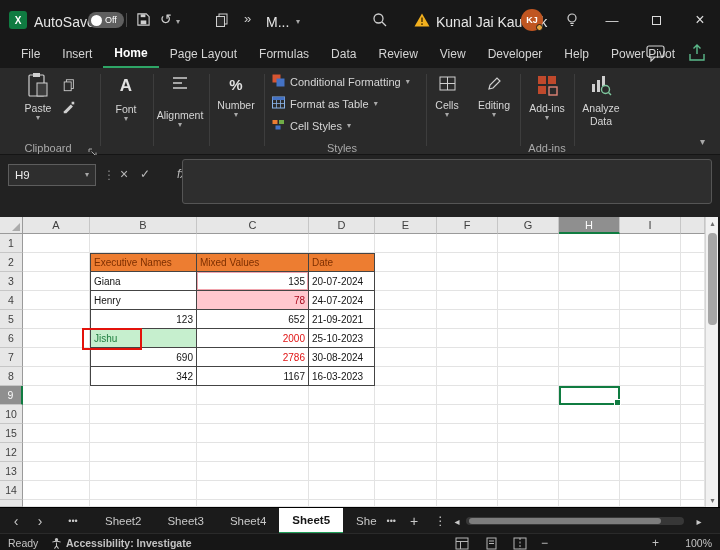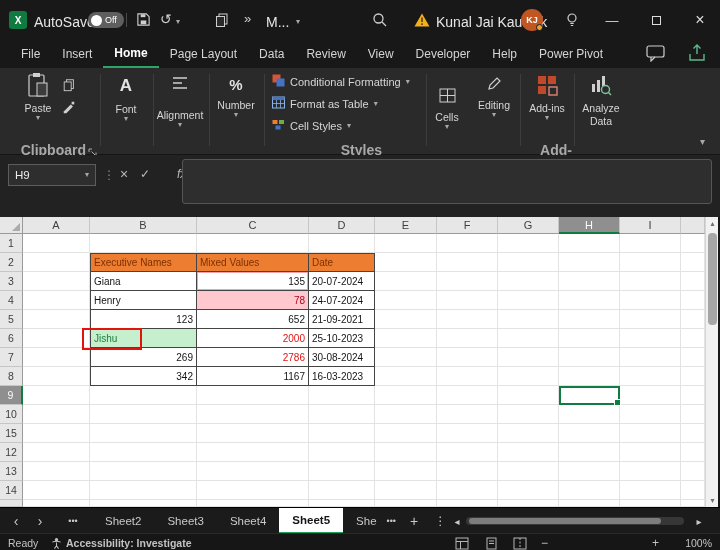--- a/index.html
+++ b/index.html
@@ -28,21 +28,21 @@
   .maxbox { width:9px; height:9px; border:1px solid #dcdcdc; }
 
   
   .menubar { left:0; top:40px; width:720px; height:28px; background:#181818; display:flex; align-items:stretch; padding-left:10px; }
   .menu-item { padding:0 11px; font-size:12px; color:#d4d4d4; display:flex; align-items:center; }
   .menu-item.active { color:#fff; border-bottom:2.5px solid #2EA566; font-weight:bold; }
 
   
   .ribbon { left:0; top:68px; width:720px; height:87px; background:#2A2A2A; border-bottom:1px solid #151515; }
   .rib-lbl { font-size:10.5px; color:#d6d6d6; text-align:center; }
-  .grp-lbl { font-size:14px; color:#a9a9a9; text-align:right;font-weight:bold; }
+  .grp-lbl { font-size:11px; color:#a9a9a9; text-align:center; }
   .vsep { width:1px; background:#3d3d3d; }
   .bigA { font-size:17px; font-weight:bold; color:#e3e3e3; }
   .styles-row { display:flex; align-items:center; gap:5px; font-size:11px; color:#d6d6d6; white-space:nowrap; }
   .sq { display:inline-block; }
 
   
   .fbar { left:0; top:155px; width:720px; height:62px; background:#222; }
   .namebox { left:8px; top:164px; width:88px; height:22px; background:#2e2e2e; border:1px solid #5d5d5d;
              display:flex; align-items:center; padding:0 6px; color:#ececec; font-size:11.5px; }
   .fx-sym { color:#b9b9b9; font-size:12px; }
@@ -157,20 +157,21 @@
         <span class="maxbox"></span>
       </div>
     <div class="winbtn ab" style="left:680px;top:0;font-size:16px;">×</div>
   </div>
 
   <div class="menubar ab">
     <div class="menu-item">File</div>
     <div class="menu-item">Insert</div>
     <div class="menu-item active">Home</div>
     <div class="menu-item">Page Layout</div>
+    <div class="menu-item">Formulas</div>
     <div class="menu-item">Data</div>
     <div class="menu-item">Review</div>
     <div class="menu-item">View</div>
     <div class="menu-item">Developer</div>
     <div class="menu-item">Help</div>
     <div class="menu-item">Power Pivot</div>
   </div>
   <span class="ab" style="left:646px;top:45px;">
     <svg width="20" height="17" viewBox="0 0 20 17">
         <rect x="1" y="1" width="17" height="11" rx="2" fill="none" stroke="#cfcfcf" stroke-width="1.2"></rect>
@@ -269,21 +270,21 @@
             <rect x="7" y="2" width="5" height="4" fill="#70AD47"></rect>
             <rect x="3.5" y="7.5" width="5" height="4" fill="#4472C4"></rect>
           </svg>
       </span>
       <span>Cell Styles</span>
       <span class="chev">▾</span>
     </div>
     <div class="grp-lbl ab" style="left:302px;top:74px;width:80px;">Styles</div>
     <div class="vsep ab" style="left:426px;top:6px;height:72px;"></div>
 
-    <div class="ab" style="left:428px;top:20px;width:38px;text-align:center;">
+    <div class="ab" style="left:428px;top:8px;width:38px;text-align:center;">
       <span>
         <svg width="17" height="15" viewBox="0 0 17 15">
             <rect x="1" y="1" width="15" height="13" fill="none" stroke="#cfcfcf"></rect>
             <path d="M1 7.5h15M8.5 1v13" stroke="#cfcfcf"></path>
           </svg>
       </span>
       <div class="rib-lbl" style="margin-top:4px;">Cells</div>
       <div class="chev">▾</div>
     </div>
 
@@ -534,21 +535,21 @@
     <div class="tcell" style="grid-column:5;grid-row:5;">24-07-2024</div>
 
     <div class="tcell num bl" style="grid-column:3;grid-row:6;">123</div>
     <div class="tcell num" style="grid-column:4;grid-row:6;">652</div>
     <div class="tcell" style="grid-column:5;grid-row:6;">21-09-2021</div>
 
     <div class="tcell good bl" style="grid-column:3;grid-row:7;">Jishu</div>
     <div class="tcell num redtxt" style="grid-column:4;grid-row:7;">2000</div>
     <div class="tcell" style="grid-column:5;grid-row:7;">25-10-2023</div>
 
-    <div class="tcell num bl" style="grid-column:3;grid-row:8;">269</div>
+    <div class="tcell num bl" style="grid-column:3;grid-row:8;">690</div>
     <div class="tcell num redtxt" style="grid-column:4;grid-row:8;">2786</div>
     <div class="tcell" style="grid-column:5;grid-row:8;">30-08-2024</div>
 
     <div class="tcell num bl" style="grid-column:3;grid-row:9;">342</div>
     <div class="tcell num" style="grid-column:4;grid-row:9;">1167</div>
     <div class="tcell" style="grid-column:5;grid-row:9;">16-03-2023</div>
 
     <div class="active-cell"></div>
   </div>
 

